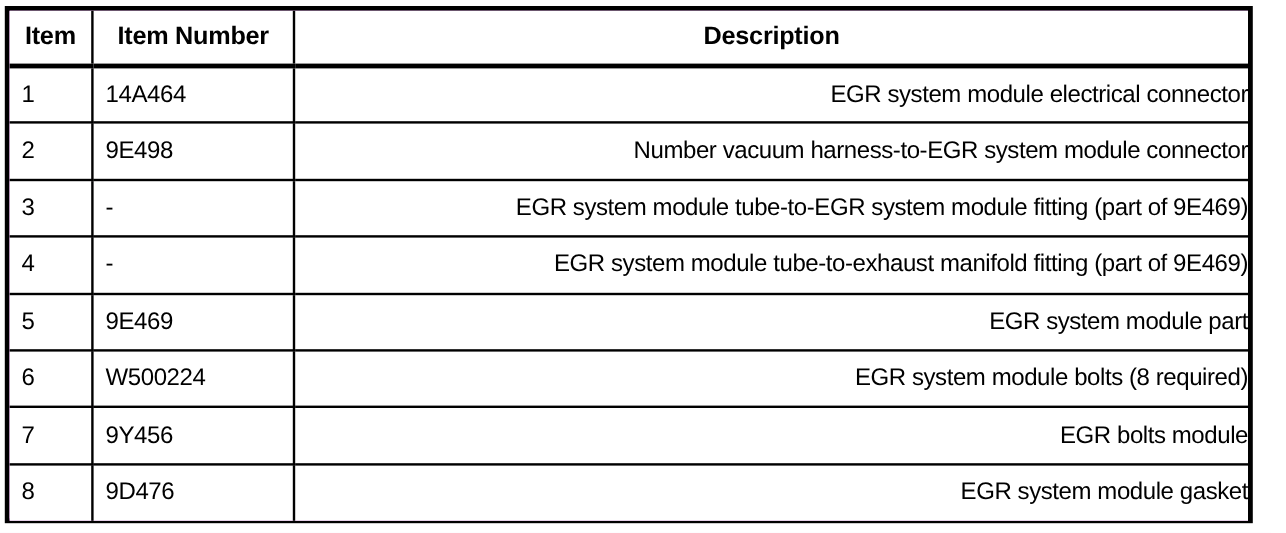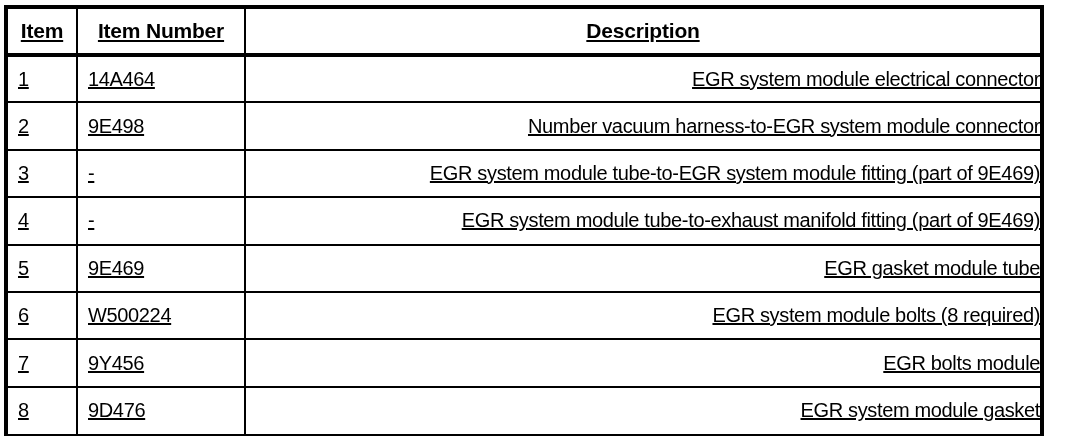--- a/index.html
+++ b/index.html
@@ -33,21 +33,20 @@
     border: 4px solid #000000;
     background: #ffffff;
   }
 
   table.parts-table {
     width: 100%;
     height: 100%;
     border-collapse: collapse;
     table-layout: fixed;
     background: #a21caf;
-    text-decoration: underline;
   }
 
   table.parts-table col.col-item        { width: 69px; }
   table.parts-table col.col-part        { width: 168px; }
   table.parts-table col.col-description { width: auto; }
 
   
   table.parts-table thead tr {
     height: 46px;
   }
@@ -132,21 +131,21 @@
             <td class="cell-description">EGR system module tube-to-EGR system module fitting (part of 9E469)</td>
           </tr>
           <tr>
             <td class="cell-item">4</td>
             <td class="cell-part">-</td>
             <td class="cell-description">EGR system module tube-to-exhaust manifold fitting (part of 9E469)</td>
           </tr>
           <tr>
             <td class="cell-item">5</td>
             <td class="cell-part">9E469</td>
-            <td class="cell-description">EGR gasket module tube</td>
+            <td class="cell-description">EGR system module part</td>
           </tr>
           <tr>
             <td class="cell-item">6</td>
             <td class="cell-part">W500224</td>
             <td class="cell-description">EGR system module bolts (8 required)</td>
           </tr>
           <tr>
             <td class="cell-item">7</td>
             <td class="cell-part">9Y456</td>
             <td class="cell-description">EGR bolts module</td>

